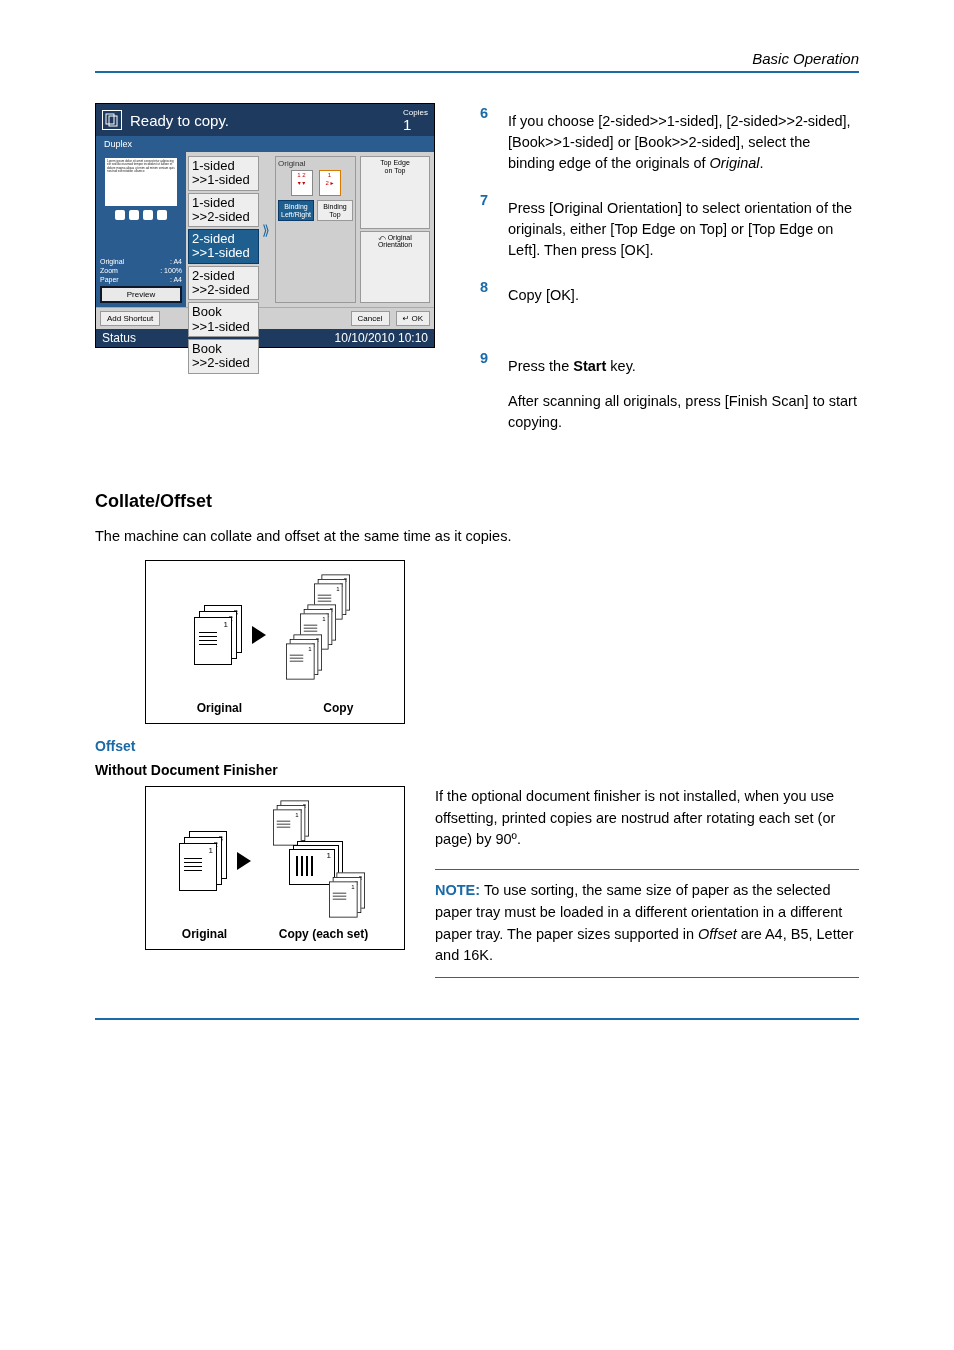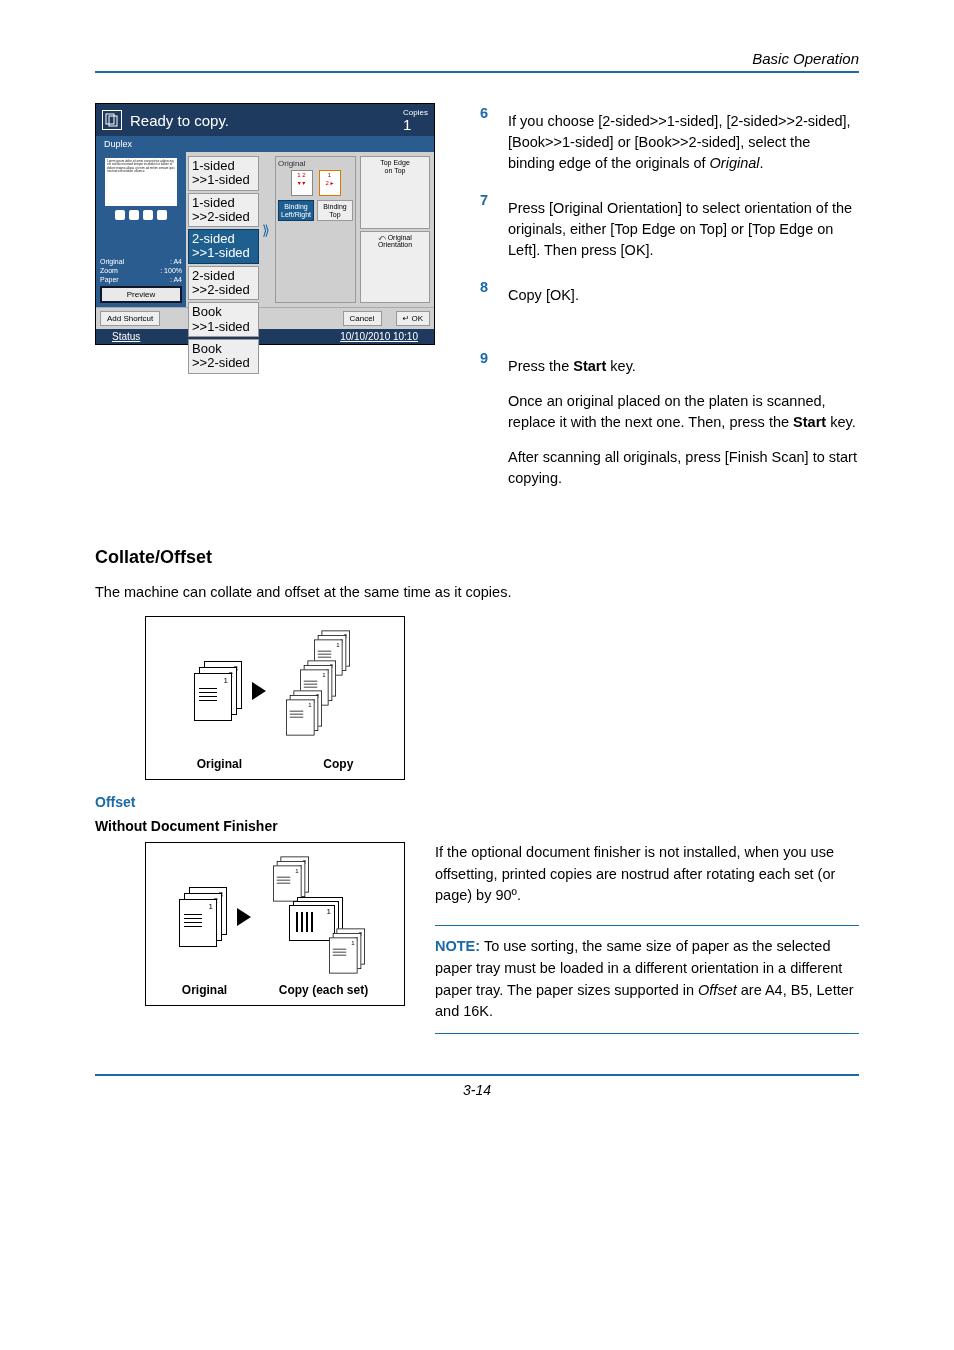--- a/index.html
+++ b/index.html
@@ -188,31 +188,31 @@
     background:#1f5f8f;color:#fff;border-color:#0a3a66;
   }
   .orient-col {
     width:70px;flex:0 0 70px;
     display:flex;flex-direction:column;justify-content:flex-end;gap:2px;
   }
 
   .panel-bottom {
     background:#d0d0d0;
     display:flex;align-items:center;
-    padding:3px 4px;gap:14px;
+    padding:3px 4px;gap:6px;
     border-top:1px solid #aaa;
   }
   .bottom-btn {
     background:#eee;border:1px solid #999;padding:2px 6px;font-size:8px;
   }
   .bottom-spacer { flex:1; }
   .panel-status {
     background:#1f3a5f;color:#fff;
     display:flex;justify-content:space-between;
-    padding:2px 16px;font-size:10px;text-decoration:underline;
+    padding:2px 6px;font-size:12px;
   }
 
   
   h2.section {
     font-size: 18px;
     font-weight: bold;
     margin: 28px 0 14px 0;
   }
   p.body {
     font-size: 14.5px;
@@ -413,21 +413,20 @@
       </div>
       <div class="step">
         <div class="step-num">8</div>
         <div class="step-body">Copy [OK].</div>
       </div>
       <div style="height:26px"></div>
       <div class="step">
         <div class="step-num">9</div>
         <div class="step-body">
           <p>Press the <b>Start</b> key.</p>
-          <p>Once an original placed on the platen is scanned, replace it with the next one. Then, press the <b>Start</b> key.</p>
           <p>After scanning all originals, press [Finish Scan] to start copying.</p>
         </div>
       </div>
     </div>
   </div>
 
   <h2 class="section">Collate/Offset</h2>
   <p class="body">The machine can collate and offset at the same time as it copies.</p>
 
   <div class="diagram-row">
@@ -664,14 +663,13 @@
     <div class="diagram-desc">
       <p>If the optional document finisher is not installed, when you use offsetting, printed copies are nostrud after rotating each set (or page) by 90º.</p>
       <div class="note-block">
         <span class="note-label">NOTE:</span>
         <span> To use sorting, the same size of paper as the selected paper tray must be loaded in a different orientation in a different paper tray. The paper sizes supported in <i>Offset</i> are A4, B5, Letter and 16K.</span>
       </div>
     </div>
   </div>
 
   <div class="footer-rule"></div>
-  <div class="footer-num">3-14</div>
 </div>
 
 </body></html>

